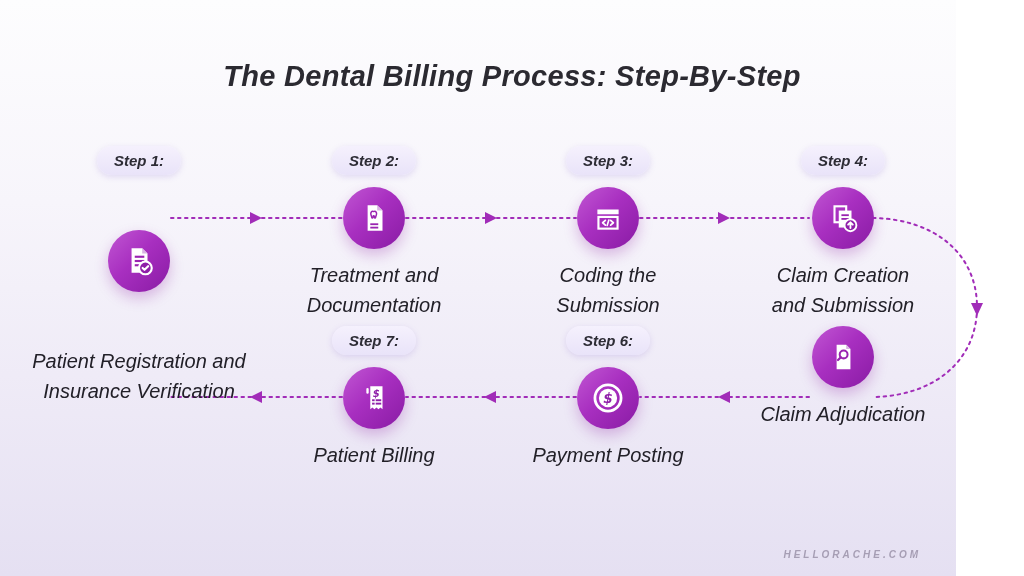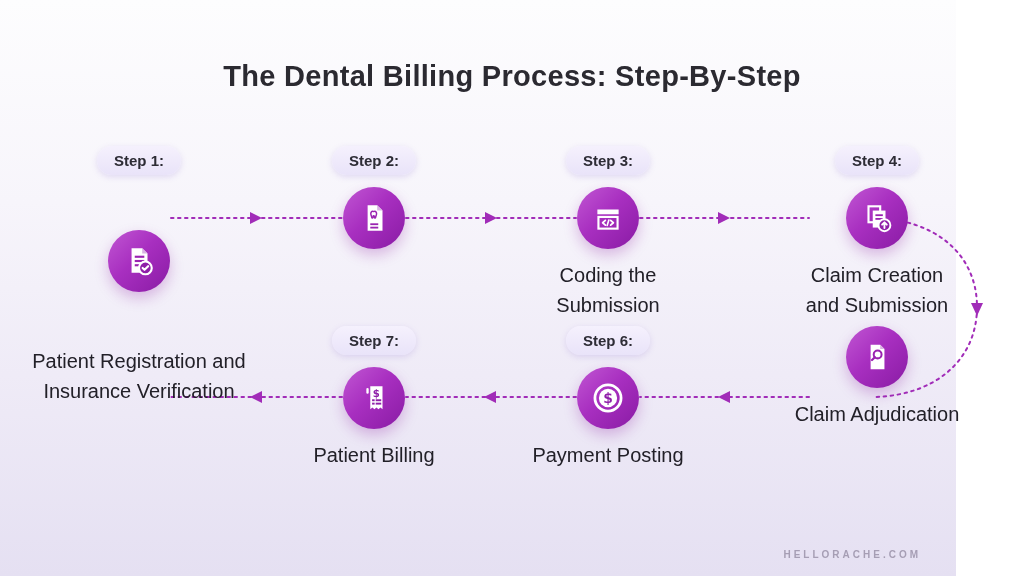--- a/index.html
+++ b/index.html
@@ -4,31 +4,32 @@
 <style>
   * { margin: 0; padding: 0; box-sizing: border-box; }
   html, body { width: 1024px; height: 576px; overflow: hidden; }
   body {
     font-family: "Liberation Sans", "DejaVu Sans", sans-serif;
     position: relative;
   }
   .canvas {
     position: absolute; inset: 0; width: 956px; height: 576px;
     background: linear-gradient(180deg, #fdfdfe 0%, #f7f5fb 35%, #efebf7 65%, #e5e0f2 100%);
+    font-style: italic;
   }
   .title {
     position: absolute; top: 60px; left: 0; width: 1024px;
     text-align: center; font-size: 29px; font-weight: 700;
     color: #2b2a31; letter-spacing: 0.3px;
   }
   .connectors { position: absolute; inset: 0; pointer-events: none; }
   .step { position: absolute; width: 234px; display: flex; flex-direction: column; align-items: center; }
   .step.row1 { top: 146px; }
   .step.row2 { top: 326px; }
-  .col1 { left: 22px; gap: 43px; } .col2 { left: 257px; } .col3 { left: 491px; } .col4 { left: 760px; }
+  .col1 { left: 22px; gap: 43px; } .col2 { left: 257px; } .col3 { left: 491px; } .col4 { left: 726px; }
   .badge {
     height: 29px; padding: 0 17px; border-radius: 15px;
     background: linear-gradient(180deg, #f5f1fd 0%, #e9e3f9 100%);
     box-shadow: 0 2px 6px rgba(120, 90, 200, 0.18);
     display: flex; align-items: center; justify-content: center;
     font-size: 15px; font-weight: 700; color: #2d2c35;
     margin-bottom: 12px;
   }
   .circle {
     width: 62px; height: 62px; border-radius: 50%;
@@ -96,20 +97,22 @@
     <div class="badge">Step 2:</div>
     <div class="circle">
       <svg width="34" height="34" viewBox="0 0 32 32">
         <path d="M10 4 h9 l5 5 v19 H10 z" fill="#fff"></path>
         <path d="M19 4 l5 5 h-5 z" fill="#d9b3e3"></path>
         <path d="M13.1 12.8 c-.6-2.1 .9-3.6 2.1-3 .4 .2 .6 .2 1 0 1.2-.6 2.7 .9 2.1 3 -.3 1-.6 1.5-.8 2.7 -.1 .8-1 .8-1.1 0 l-.2-1.2 c-.1-.7-.9-.7-1 0 l-.2 1.2 c-.1 .8-1 .8-1.1 0 -.2-1.2-.5-1.7-.8-2.7 z" fill="none" stroke="#9a23b1" stroke-width="1.4"></path>
         <rect x="12.5" y="21" width="7.5" height="1.7" fill="#9a23b1"></rect>
         <rect x="12.5" y="24.2" width="7.5" height="1.7" fill="#9a23b1"></rect>
       </svg>
     </div>
+    <div class="label">Treatment and
+Documentation</div>
   </div>
 
   <div class="step row1 col3">
     <div class="badge">Step 3:</div>
     <div class="circle">
       <svg width="34" height="34" viewBox="0 0 32 32">
         <rect x="6" y="8" width="20" height="4.5" fill="#fff"></rect>
         <rect x="7" y="15" width="18" height="11" fill="none" stroke="#fff" stroke-width="2"></rect>
         <path d="M13.5 18.3 L11 20.5 L13.5 22.7" stroke="#fff" stroke-width="1.7" fill="none" stroke-linecap="round" stroke-linejoin="round"></path>
         <path d="M18.5 18.3 L21 20.5 L18.5 22.7" stroke="#fff" stroke-width="1.7" fill="none" stroke-linecap="round" stroke-linejoin="round"></path>

